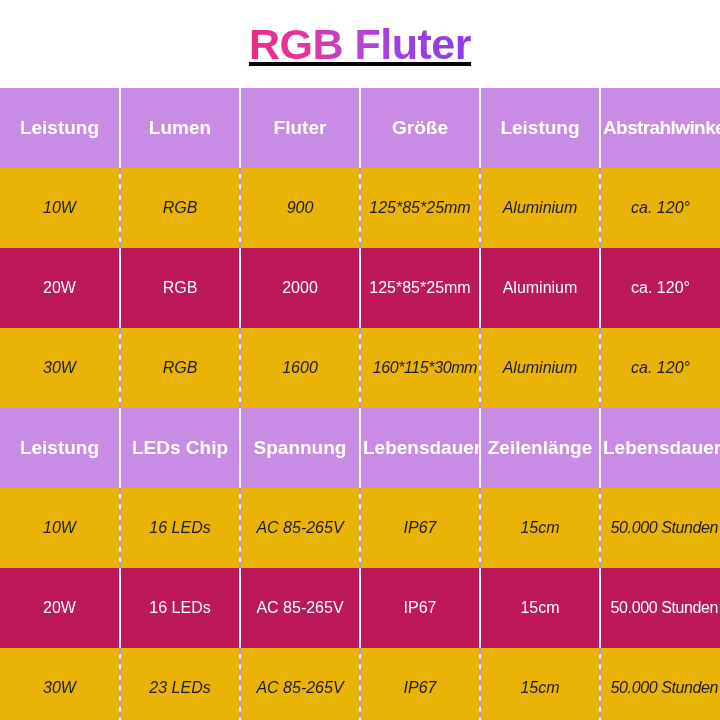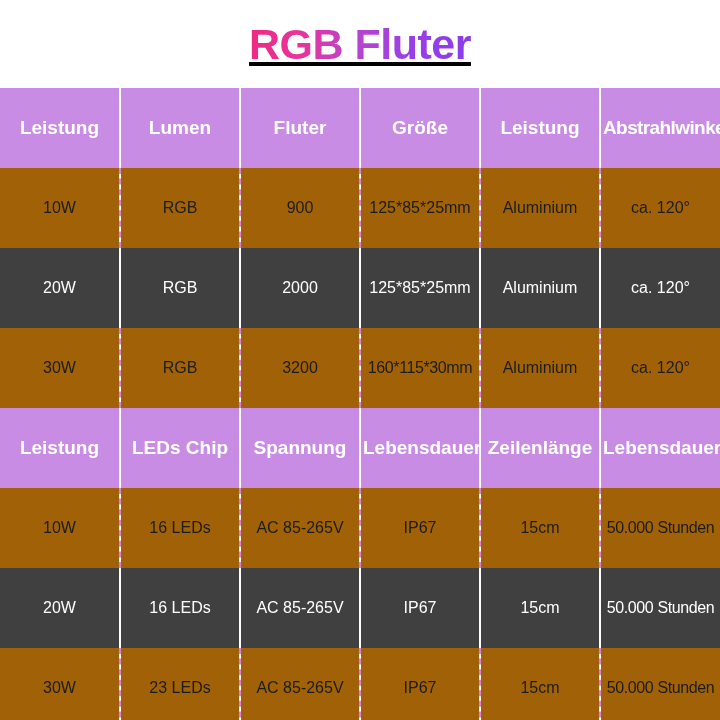--- a/index.html
+++ b/index.html
@@ -63,41 +63,41 @@
   tr.row-head { background: #c98ce4; }
   tr.row-head td {
     color: #ffffff;
     font-size: 19px;
     font-weight: bold;
     border-right: 2px dashed #ffffff;
   }
   tr.row-head td:last-child { border-right: none; }
 
   
-  tr.row-plain { background: #a16207; }
+  tr.row-plain { background: #eab308; font-style: italic; }
   tr.row-plain td {
     color: #1c1c1c;
     font-size: 16px;
     font-weight: normal;
     border-right: 2px dashed #dd7fea;
   }
   tr.row-plain td:last-child { border-right: none; }
 
   
-  tr.row-alt { background: #404040; }
+  tr.row-alt { background: #be185d; }
   tr.row-alt td {
     color: #ffffff;
     font-size: 16px;
     font-weight: normal;
     border-right: 2px dashed #ffffff;
   }
   tr.row-alt td:last-child { border-right: none; }
 
   
-  td.tight { font-size: 14.5px; letter-spacing: -0.4px; }
+  td.tight { font-size: 14.5px; letter-spacing: -0.4px; text-align: right; }
   td.tight-head { font-size: 17.5px; letter-spacing: -0.6px; }
 </style>
 </head>
 <body>
 
 <div id="page">
 
   <div class="title-wrap">
     <h1 class="title">RGB Fluter</h1>
   </div>
@@ -124,21 +124,21 @@
           <td>20W</td>
           <td>RGB</td>
           <td>2000</td>
           <td>125*85*25mm</td>
           <td>Aluminium</td>
           <td>ca. 120°</td>
         </tr>
         <tr class="row-plain">
           <td>30W</td>
           <td>RGB</td>
-          <td>3200</td>
+          <td>1600</td>
           <td class="tight">160*115*30mm</td>
           <td>Aluminium</td>
           <td>ca. 120°</td>
         </tr>
       </tbody>
     </table>
 
   <table class="spec-table" id="table-1">
       <tbody>
         <tr class="row-head">

